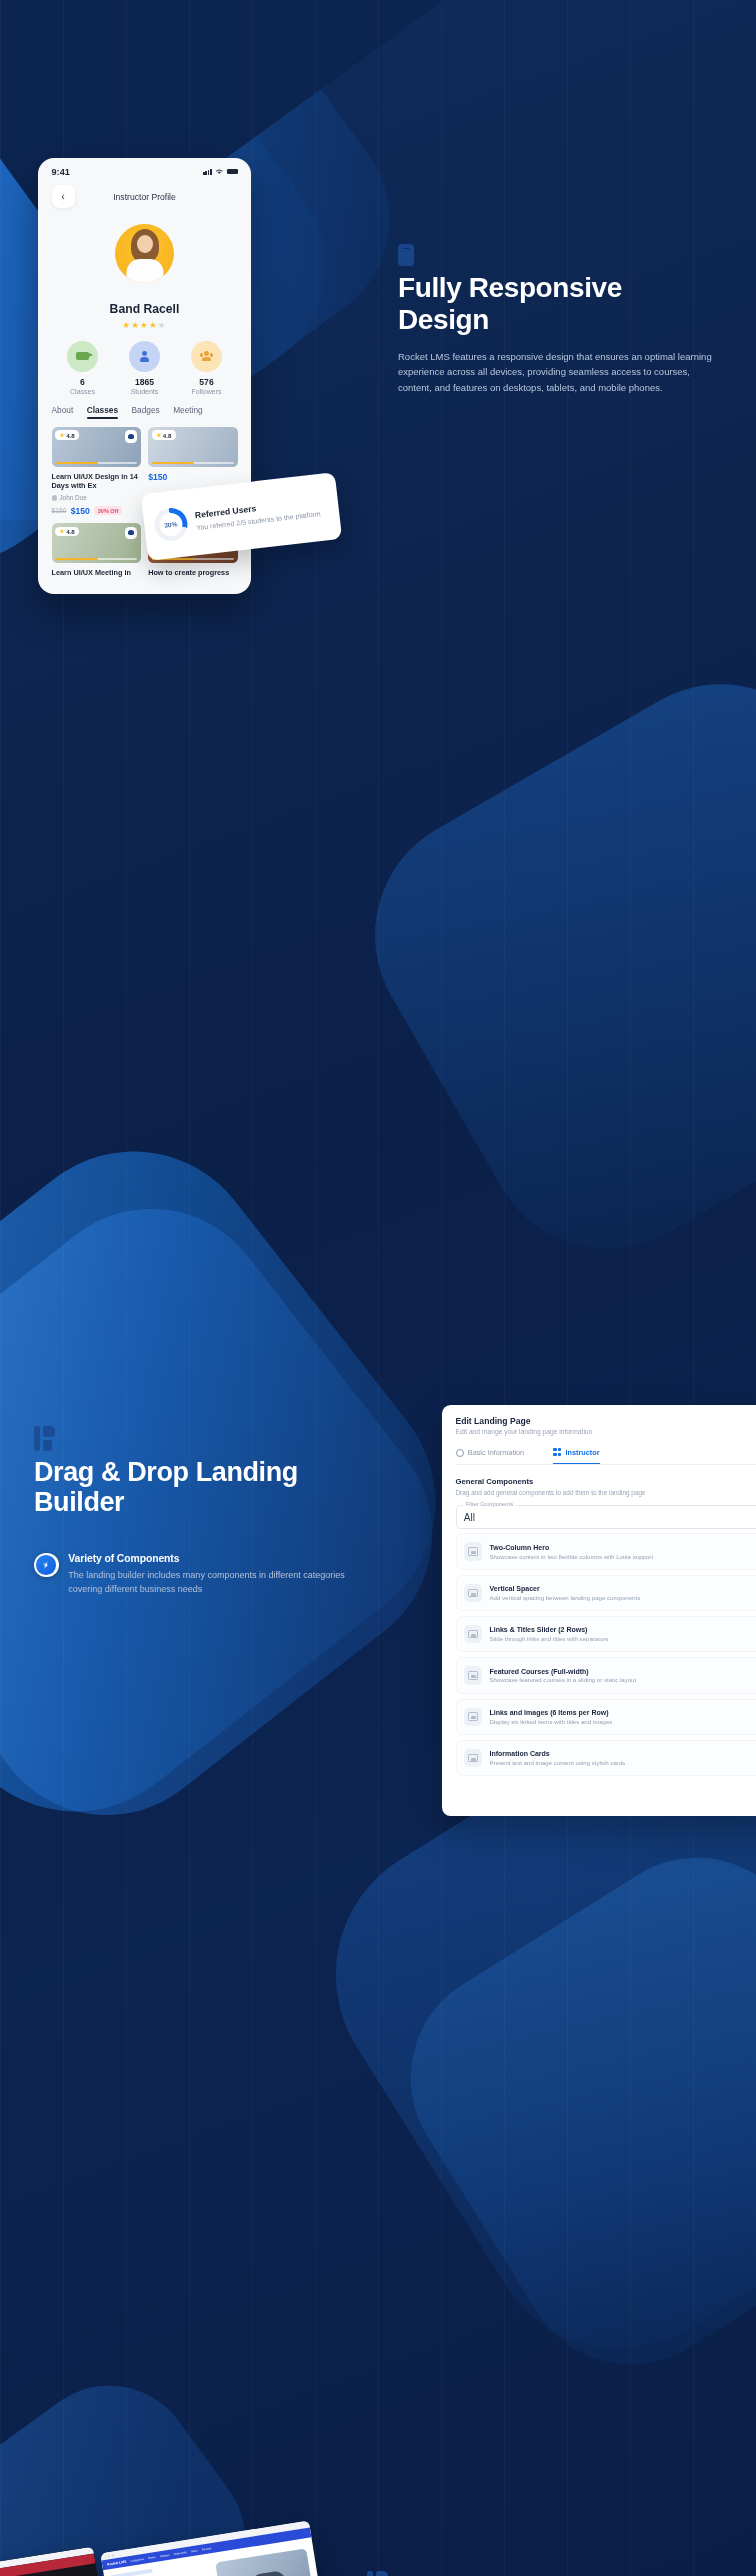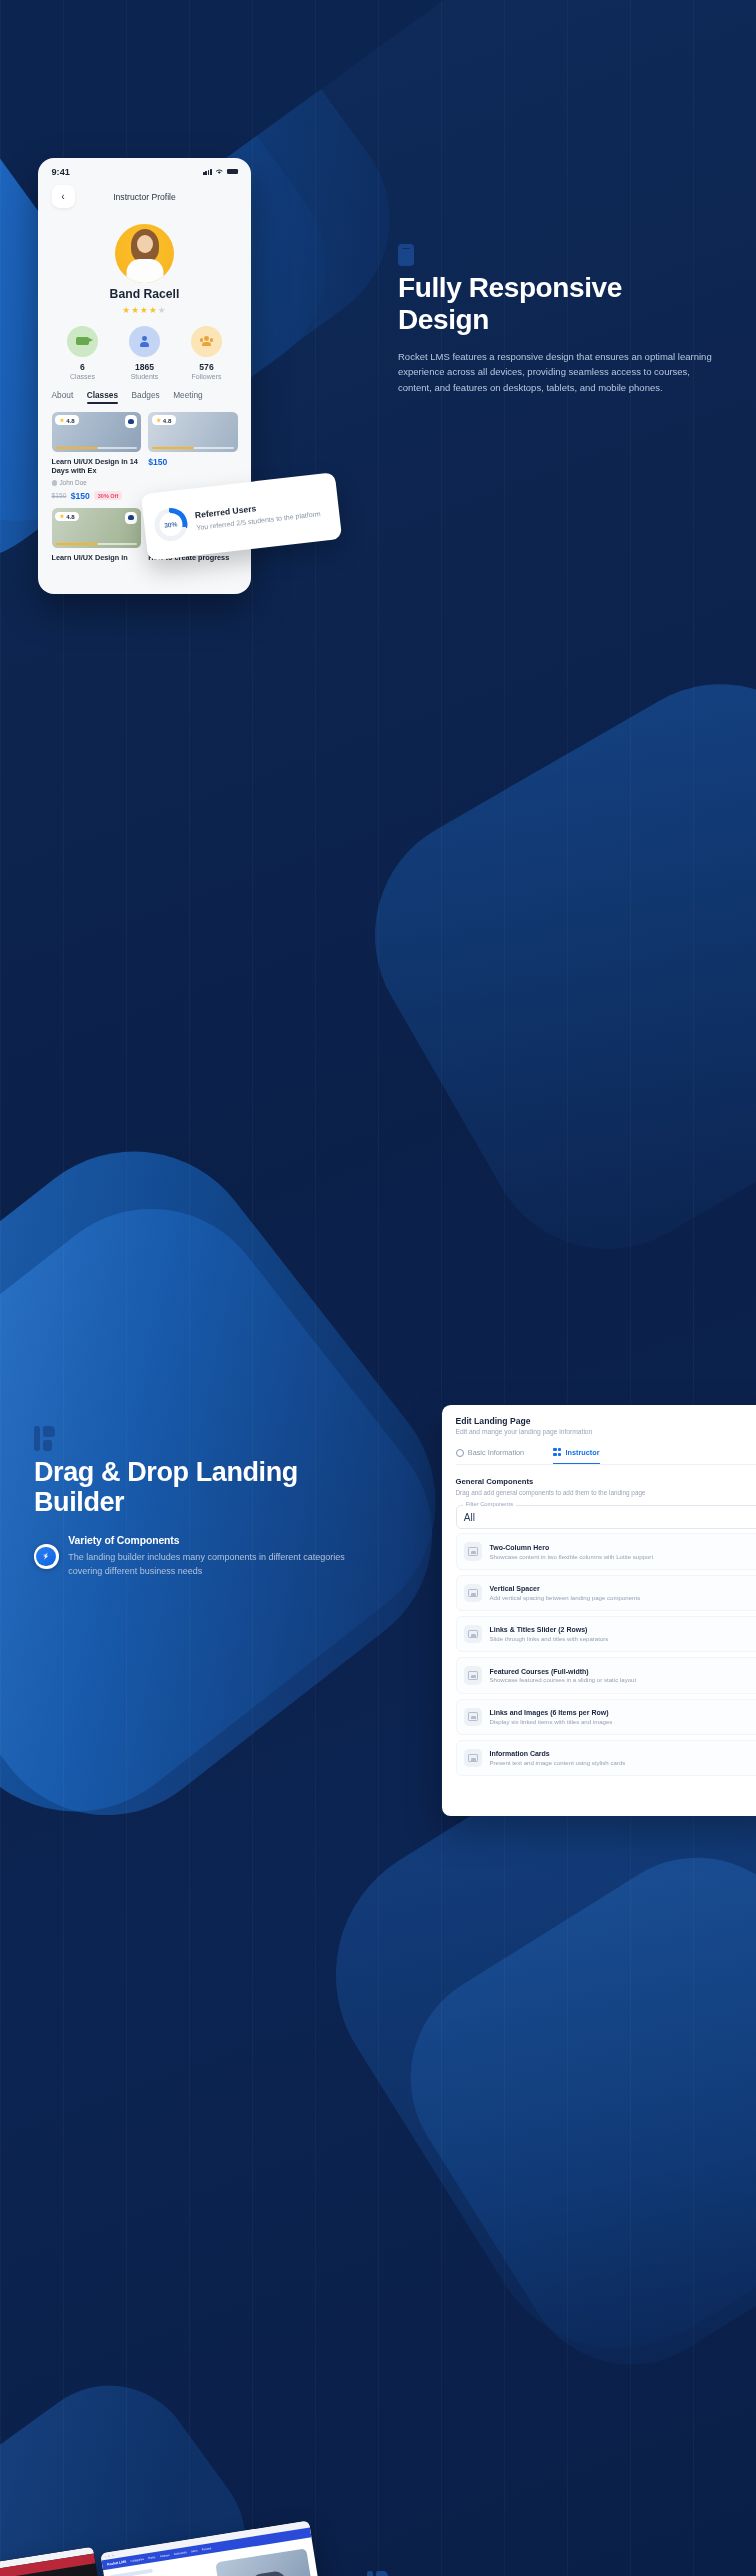--- a/index.html
+++ b/index.html
@@ -121,21 +121,21 @@
   .wm-brand .bar.c{left:8.6px;top:13.5px;width:9.8px;height:11px;border-radius:2.4px;}
 
   h2.heading{
     font-size:27px; line-height:1.13; font-weight:700; letter-spacing:-0.4px;
     color:#ffffff; margin:6.1px 0 13.5px 0;
   }
   p.body{
     font-size:9.5px; line-height:1.62; color:#b9c7dd; max-width:324px;
   }
 
-  .feature{ display:flex; gap:9.8px; margin-top:17px; align-items:center; max-width:318px;}
+  .feature{ display:flex; gap:9.8px; margin-top:35px; align-items:flex-start; max-width:318px;}
   .feature .fico{
     flex:0 0 auto;width:24.5px;height:24.5px;border-radius:50%;
     background:#ffffff; display:flex;align-items:center;justify-content:center;
     box-shadow:0 1.2px 4.9px rgba(0,0,0,.25);
   }
   .feature .fico .inner{
     width:19.6px;height:19.6px;border-radius:50%;
     background:linear-gradient(145deg,#2d7ff0,#0d63e0);
     display:flex;align-items:center;justify-content:center;color:#fff;
   }
@@ -169,21 +169,21 @@
 
   .avatar{
     width:59px;height:59px;border-radius:50%;margin:13.5px auto 0;
     background:radial-gradient(circle at 50% 40%,#fcc12e,#f7b21c);
     position:relative;overflow:hidden;
   }
   .avatar .hair{position:absolute;left:50%;top:4.9px;transform:translateX(-50%);width:28px;height:33px;border-radius:50% 50% 40% 40%;background:#8a5a30;}
   .avatar .face{position:absolute;left:50%;top:11px;transform:translateX(-50%);width:16px;height:18.4px;border-radius:50%;background:#f3d0ad;z-index:2;}
   .avatar .body{position:absolute;left:50%;bottom:-3.7px;transform:translateX(-50%);width:37px;height:28px;border-radius:13.5px 13.5px 0 0;background:#fdfdfd;z-index:3;}
 
-  .pname{text-align:center;font-size:12.2px;font-weight:700;margin-top:4px;color:#1b2535;}
+  .pname{text-align:center;font-size:12.2px;font-weight:700;margin-top:19px;color:#1b2535;}
   .stars{text-align:center;margin-top:3.7px;font-size:8.6px;letter-spacing:1.2px;color:#fbbf24;}
   .stars .off{color:#cfd4dc;}
 
   .stats{display:flex;justify-content:center;gap:22px;margin-top:11px;}
   .stat{text-align:center;width:40px;}
   .stat .circ{width:31px;height:31px;border-radius:50%;margin:0 auto;display:flex;align-items:center;justify-content:center;}
   .stat .c1{background:#cde8c4;} .stat .c2{background:#c3d4f5;} .stat .c3{background:#fbe4b6;}
   .stat .num{font-size:8.6px;font-weight:700;margin-top:4.9px;color:#1b2535;}
   .stat .lbl{font-size:7px;color:#8a93a3;margin-top:1.2px;}
   .ic-cam{width:12.2px;height:8px;border-radius:1.8px;background:#6aa84f;position:relative;}
@@ -418,21 +418,21 @@
                 <span class="st">★</span>
                 <span>4.8</span>
               </div>
             <div class="bell">
                 <i></i>
               </div>
             <div class="pbar">
                 <i></i>
               </div>
           </div>
-          <div class="ctitle">Learn UI/UX Design in</div>
+          <div class="ctitle">Learn UI/UX Meeting in</div>
         </div>
         <div class="ccard">
           <div class="thumb th-d">
             <div class="rate">
                 <span class="st">★</span>
                 <span>4.8</span>
               </div>
             <div class="pbar">
                 <i></i>
               </div>

